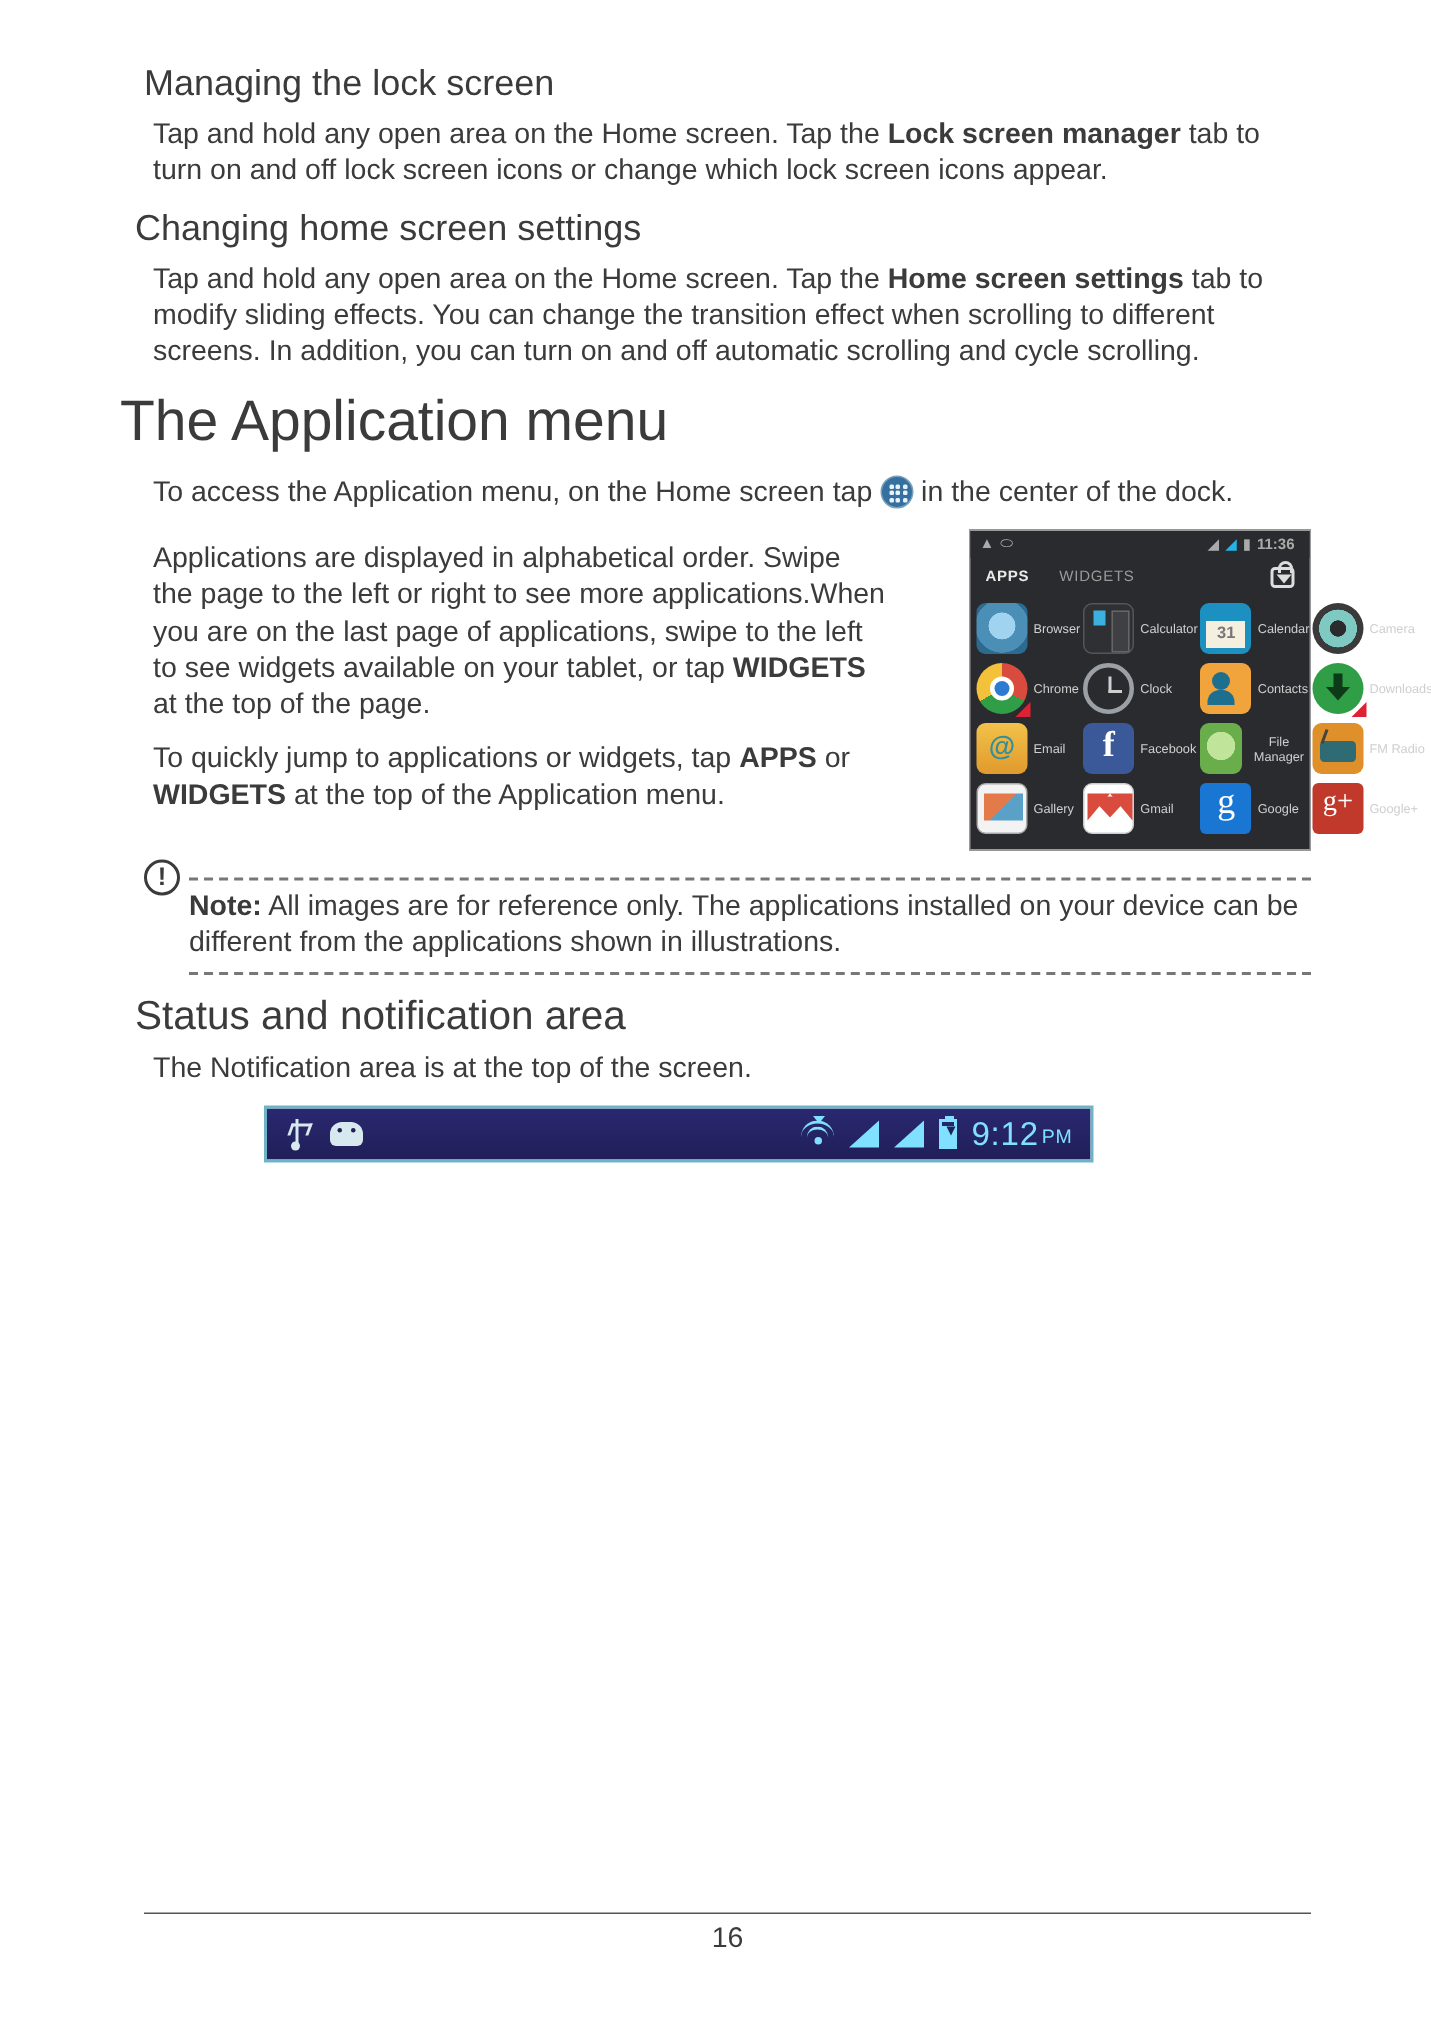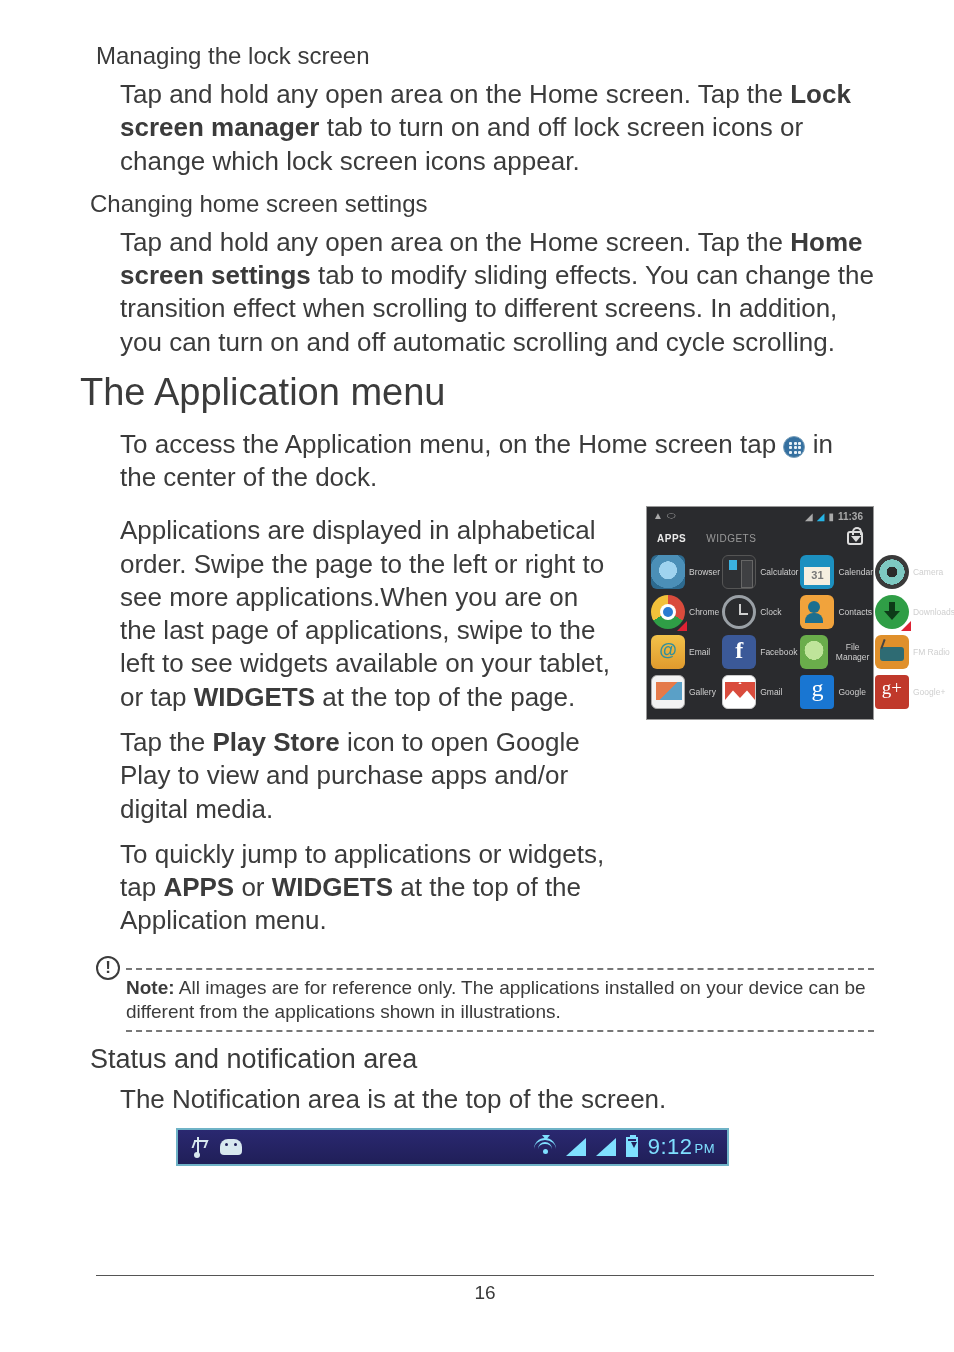--- a/index.html
+++ b/index.html
@@ -4,21 +4,21 @@
 <style>
   * { box-sizing: border-box; margin: 0; padding: 0; }
   html, body { width: 954px; background: #fff; font-family: Arial, Helvetica, sans-serif; color: #3b3b3b; }
   .page { width: 954px; padding: 36px 80px 40px 96px; position: relative; min-height: 1352px; }
 
   h2.sect { font-size: 27px; font-weight: 400; margin: 6px 0 6px -6px; }
   h3.sect { font-size: 24px; font-weight: 400; margin: 6px 0 6px -6px; }
   h3.sect.indent { margin-left: 0; }
   h1.sect { font-size: 38px; font-weight: 400; margin: 10px 0 14px -16px; }
 
-  p.body { font-size: 26px; line-height: 1.28; margin: 8px 0 12px 24px; max-width: 760px; }
+  p.body { font-size: 19px; line-height: 1.28; margin: 8px 0 12px 6px; max-width: 760px; }
   p.wrap-narrow { max-width: 490px; }
 
   b { font-weight: 700; color: #3b3b3b; }
 
   .app-menu-row { display: flex; align-items: flex-start; gap: 18px; margin-top: 6px; }
   .app-menu-text { flex: 1; }
 
   
   .apps-icon {
     display:inline-block; width:22px; height:22px; border-radius:50%;
@@ -166,23 +166,20 @@
     </span>
     <span> in the center of the dock.</span>
   </p>
 
   <div class="app-menu-row">
     <div class="app-menu-text">
       <p class="body wrap-narrow">
         <span>Applications are displayed in alphabetical order. Swipe the page to the left or right to see more applications.When you are on the last page of applications, swipe to the left to see widgets available on your tablet, or tap </span><b>WIDGETS</b><span> at the top of the page.</span>
       </p>
       <p class="body wrap-narrow">
-        <span>Tap the </span><b>Play Store</b><span> icon to open Google Play to view and purchase apps and/or digital media.</span>
-      </p>
-      <p class="body wrap-narrow">
         <span>To quickly jump to applications or widgets, tap </span><b>APPS</b><span> or </span><b>WIDGETS</b><span> at the top of the Application menu.</span>
       </p>
     </div>
 
     <div class="phone">
       <div class="status">
         <div class="left"><span>▲</span><span>⬭</span></div>
         <div class="right"><span>◢</span><span style="color:#25b4e6">◢</span><span>▮</span><span class="time">11:36</span></div>
       </div>
       <div class="tabs">

